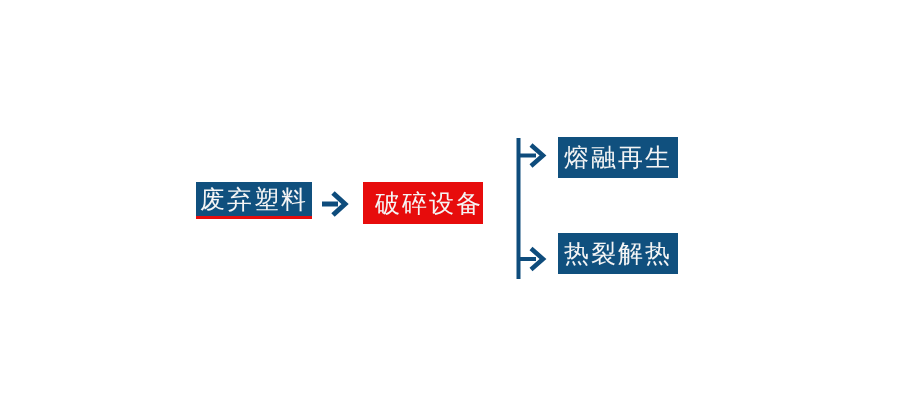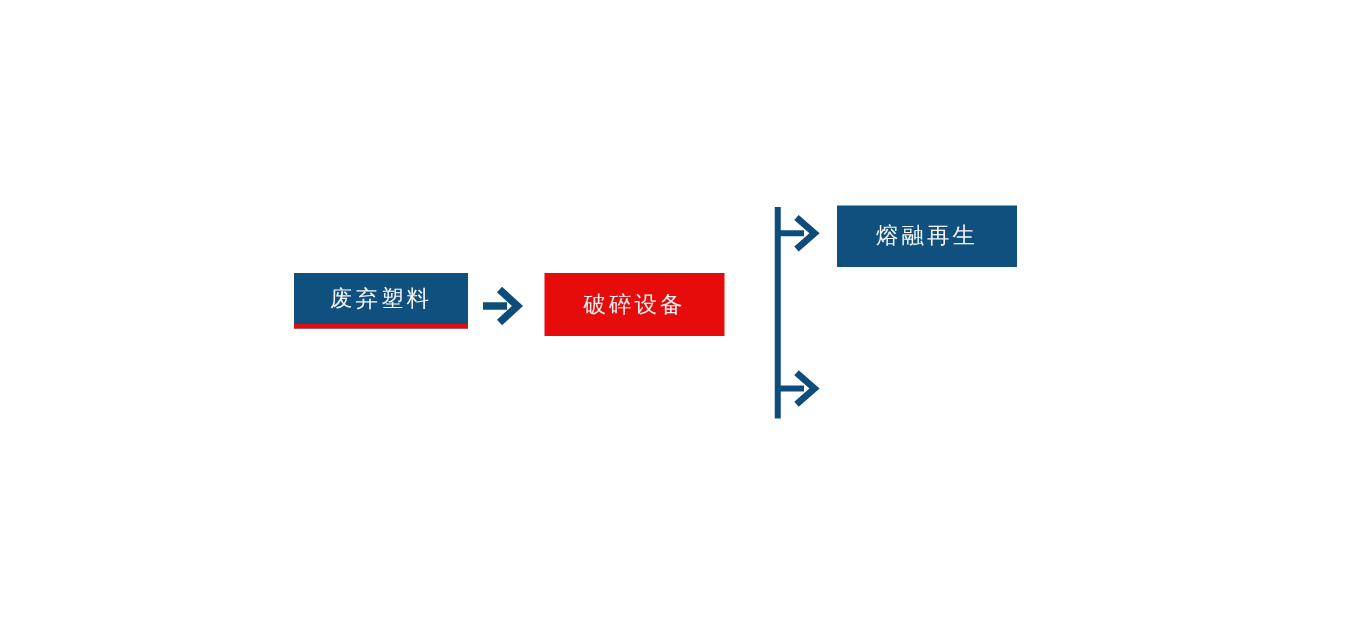--- a/index.html
+++ b/index.html
@@ -17,35 +17,35 @@
   }
   .node {
     position: absolute;
     display: flex;
     align-items: center;
     justify-content: center;
     box-sizing: border-box;
   }
   .node .label {
     color: var(--text, #f5f5f5);
-    font-size: 15px;
+    font-size: 25px;
     letter-spacing: 2px;
     white-space: nowrap;
     line-height: 1;
     font-weight: normal;
   }
   .node-blue { background: var(--box-blue, #10507e); }
   .node-red  { background: var(--box-red, #e70c0c); }
 
   #node-source {
     left: 196px; top: 182px; width: 116px; height: 37px;
     border-bottom: 3px solid var(--underline-red, #e70c0c);
   }
   #node-process {
-    left: 363px; top: 182px; width: 120px; height: 42px;
+    left: 363px; top: 182px; width: 120px; height: 42px; justify-content: flex-end;
   }
   #node-branch-top {
     left: 558px; top: 137px; width: 120px; height: 41px;
   }
   #node-branch-bottom {
     left: 558px; top: 233px; width: 120px; height: 41px;
   }
 
   svg.connector {
     position: absolute;
@@ -82,14 +82,17 @@
     <g>
       <path d="M4.5 124 H22" stroke="currentColor" stroke-width="4" fill="none"></path>
       <path d="M17 113.5 L29 124 L17 134.5" stroke="currentColor" stroke-width="4.5" fill="none" stroke-linejoin="miter"></path>
     </g>
   </svg>
 
   <div id="node-branch-top" class="node node-blue">
     <span class="label">熔融再生</span>
   </div>
 
+  <div id="node-branch-bottom" class="node node-blue">
+    <span class="label">热裂解热</span>
+  </div>
 
 </div>
 
 </body></html>

